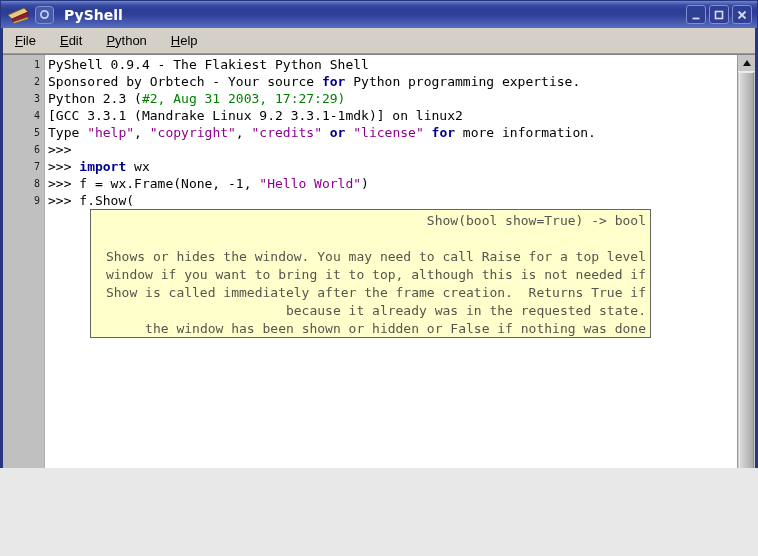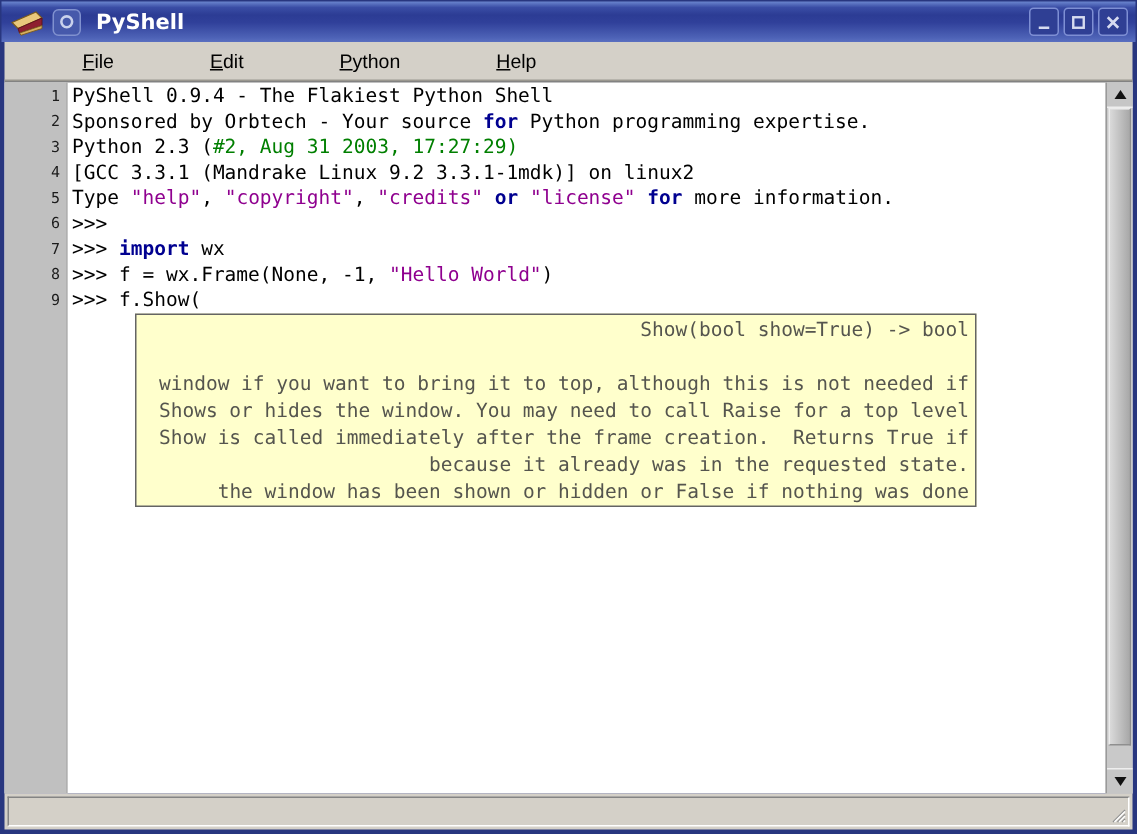--- a/index.html
+++ b/index.html
@@ -1,17 +1,17 @@
 <!DOCTYPE html>
 <html style="--default: #000000; --keyword: #000090; --string: #8F008F; --comment: #007F00; --calltip-bg: #FFFFCC; --calltip-fg: #55554E; --calltip-border: #646464; --margin-bg: #C0C0C0; --menu-bg: #D4D0C8; --statusbar-bg: #D4D0C8; --frame: #28367F; --titlebar-button-bg: #2F3F94; --titlebar-button-border: #7E8FD4;"><head>
 <meta charset="utf-8">
 <style>
   html,body{margin:0;padding:0;background:#e8e8e8;}
   .window{
-    position:relative;width:758px;height:556px;
+    position:relative;width:758px;height:468px;
     background:var(--frame,#28367f);
     font-family:"Liberation Sans",sans-serif;
     overflow:hidden;
   }
   
   .titlebar{
     position:absolute;left:1px;right:1px;top:1px;height:27px;
     background:linear-gradient(to bottom,#6b86cf 0px,#3a4da5 4px,#2c3c94 9px,#30409a 14px,#4d62b6 24px,#5a6fc0 27px);
     display:flex;align-items:center;padding-left:6px;box-sizing:border-box;
   }
@@ -31,21 +31,21 @@
     border-radius:3px;display:flex;align-items:center;justify-content:center;cursor:pointer;
   }
   .wbtn svg{display:block;}
   
   .menubar{
     position:absolute;left:3px;right:3px;top:28px;height:26px;
     background:var(--menu-bg,#d4d0c8);
     display:flex;align-items:center;padding-left:9px;gap:18px;box-sizing:border-box;
     border-bottom:1px solid #9a978f;
   }
-  .menu-item{display:block;font-size:13px;color:#000;padding:2px 3px;cursor:default;margin-left:40px;}
+  .menu-item{display:block;font-size:13px;color:#000;padding:2px 3px;cursor:default;}
   .menu-item::first-letter{text-decoration:underline;}
   
   .client{
     position:absolute;left:3px;right:3px;top:54px;height:475px;
     background:#ffffff;border-top:1px solid #828282;box-sizing:border-box;
   }
   .margin-bg{
     position:absolute;left:0;top:0;bottom:0;width:41px;
     background:var(--margin-bg,#c0c0c0);border-right:1px solid #b0b0b0;
   }
@@ -188,22 +188,22 @@
         <div class="shell-row">
           <span class="line-num">9</span>
           <span class="code"><span class="tok-default">&gt;&gt;&gt; f.Show(</span></span>
         </div>
       </div>
 
     <div class="calltip">
       <div class="calltip-text">
           <div>Show(bool show=True) -&gt; bool</div>
           <div>&nbsp;</div>
+          <div>Shows or hides the window. You may need to call Raise for a top level</div>
           <div>window if you want to bring it to top, although this is not needed if</div>
-          <div>Shows or hides the window. You may need to call Raise for a top level</div>
           <div>Show is called immediately after the frame creation.  Returns True if</div>
           <div>because it already was in the requested state.</div>
           <div>the window has been shown or hidden or False if nothing was done</div>
         </div>
     </div>
 
     <div class="scrollbar">
       <div class="sb-btn up">
         <span class="tri-up"></span>
       </div>

